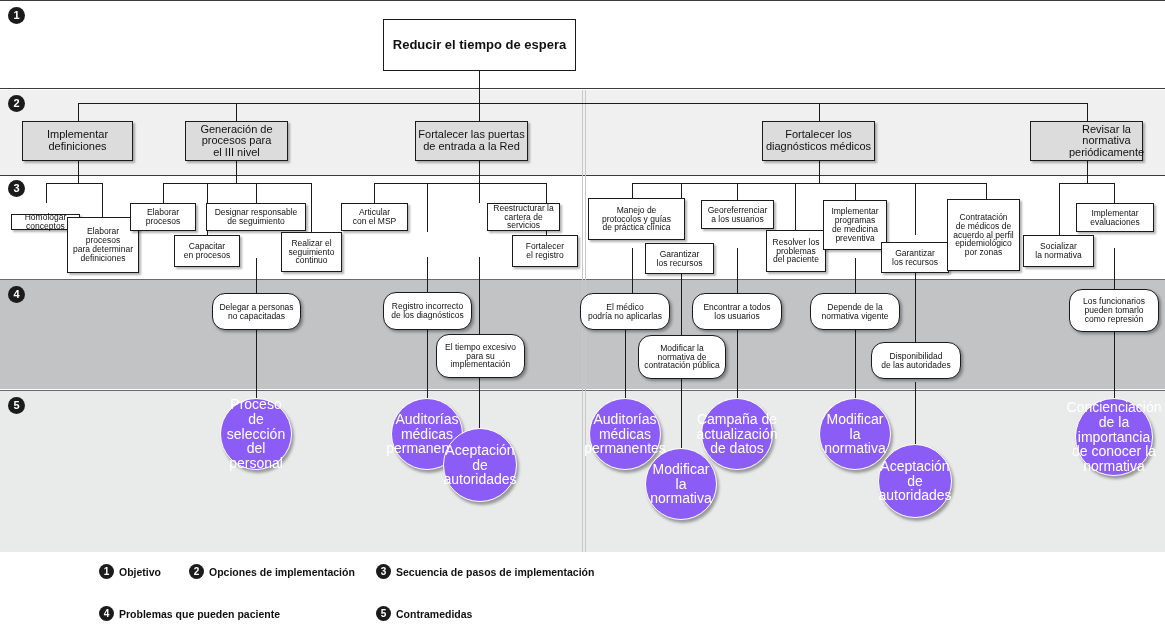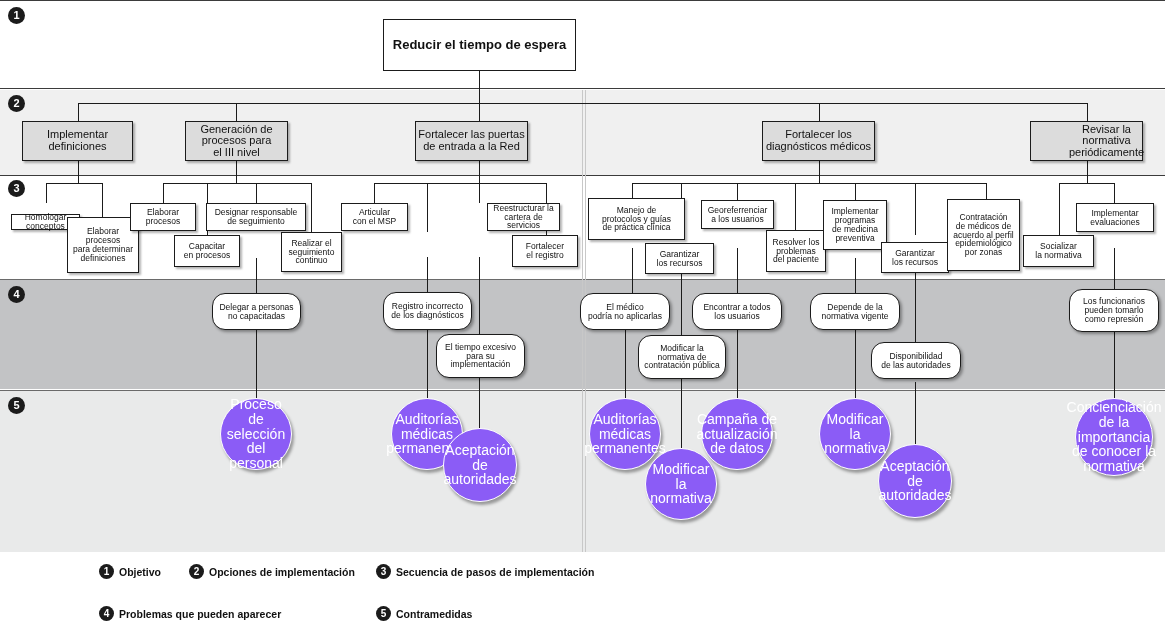--- a/index.html
+++ b/index.html
@@ -301,20 +301,20 @@
   <div class="lgitem" style="left:189px;top:564px;">
     <span class="lgnum">2</span>
     <span class="lgtxt">Opciones de implementación</span>
   </div>
   <div class="lgitem" style="left:376px;top:564px;">
     <span class="lgnum">3</span>
     <span class="lgtxt">Secuencia de pasos de implementación</span>
   </div>
   <div class="lgitem" style="left:99px;top:606px;">
     <span class="lgnum">4</span>
-    <span class="lgtxt">Problemas que pueden aparecer</span>
+    <span class="lgtxt">Problemas que pueden paciente</span>
   </div>
   <div class="lgitem" style="left:376px;top:606px;">
     <span class="lgnum">5</span>
     <span class="lgtxt">Contramedidas</span>
   </div>
 
 </div>
 
 </body></html>

